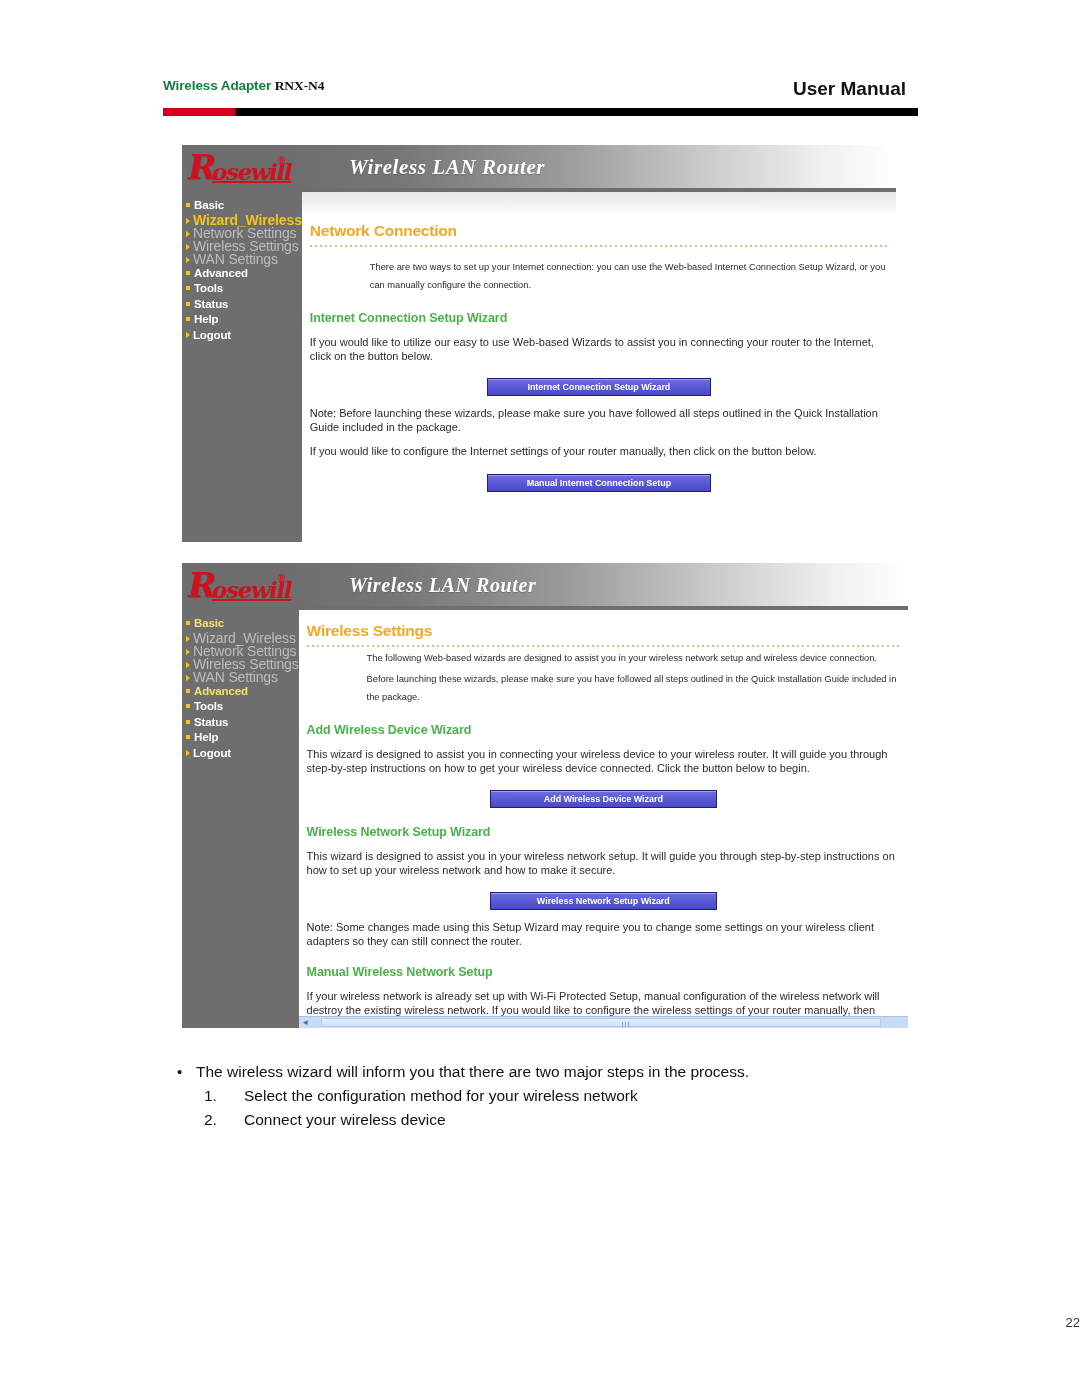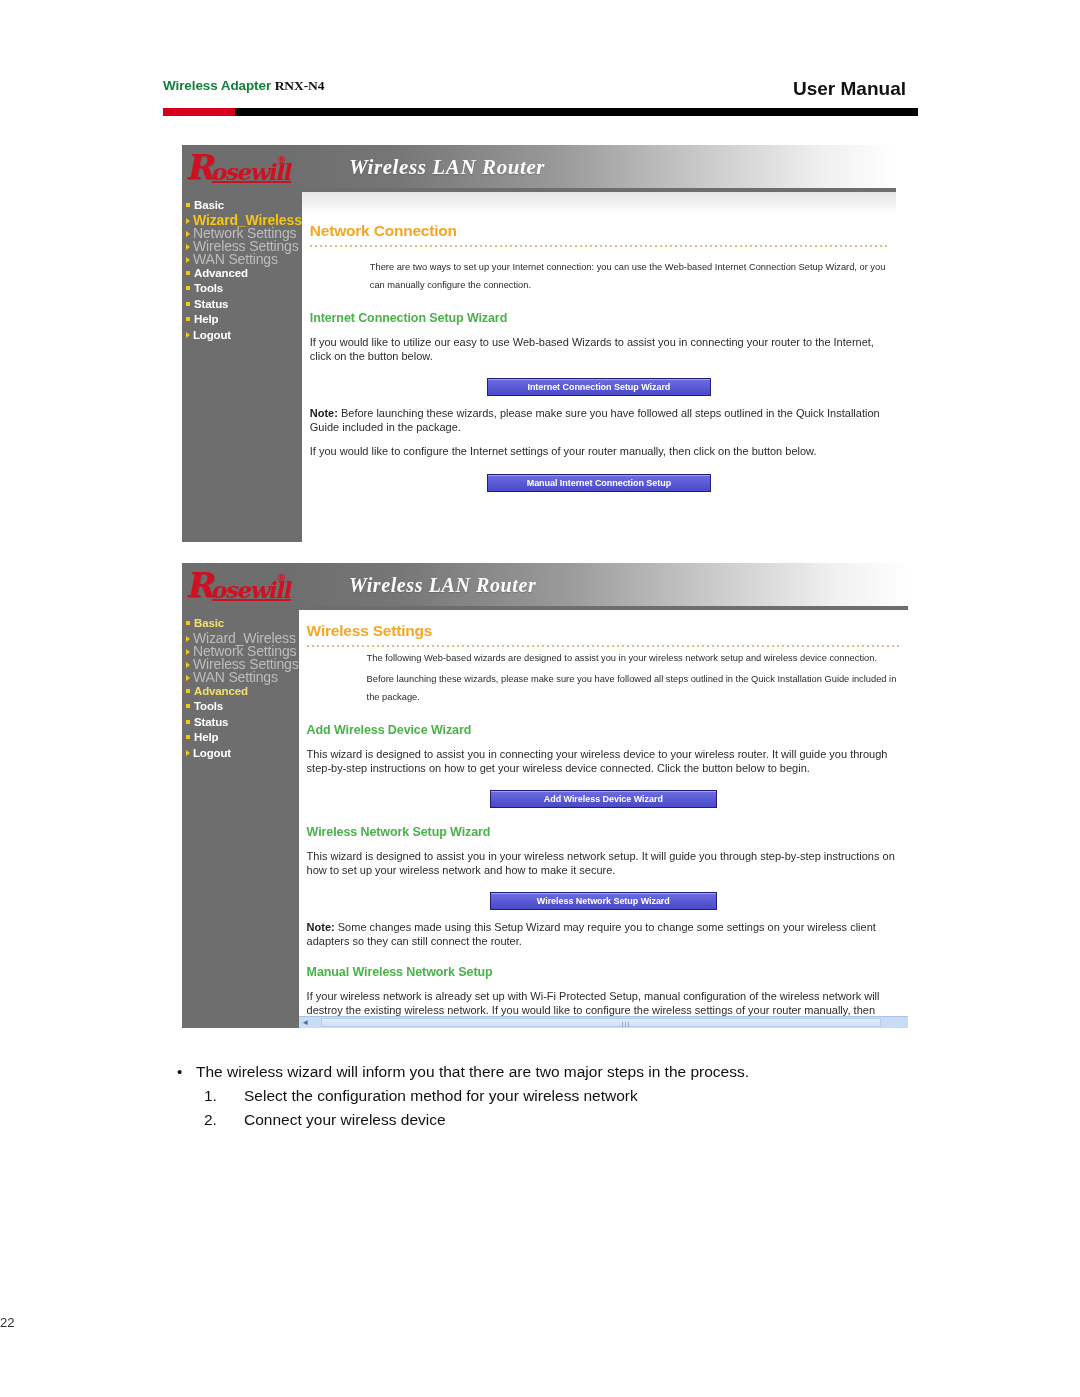--- a/index.html
+++ b/index.html
@@ -219,21 +219,21 @@
     font-weight: bold;
     margin: 17px 0 0 8px;
     letter-spacing: -0.1px;
   }
   .body-text {
     margin: 11px 10px 0 8px;
     color: #2b2b2b;
     font-size: 11px;
     line-height: 13.5px;
   }
-  .body-text b, .intro-block b { font-weight: bold; color: #1a1a1a; }
+  .body-text b, .intro-block b { font-weight: normal; color: #1a1a1a; }
   .btn-row { text-align: center; margin-top: 13px; }
   .blue-btn {
     display: inline-block;
     background: linear-gradient(to bottom, #6f6fe0 0%, #5a5ad6 50%, #4a4ac9 100%);
     border: 1px solid #1f1f7a;
     color: #ffffff;
     font-size: 9px;
     font-weight: bold;
     padding: 3px 0 3px 0;
     width: 222px;
@@ -308,21 +308,21 @@
     left: 41px;
     top: 0;
   }
 
   
   .page-number {
     position: absolute;
     left: 0;
     top: 1315px;
     width: 1080px;
-    text-align: left;
+    text-align: right;
     font-size: 13px;
     color: #333333;
   }
 </style>
 </head>
 <body>
 
 <div class="page-header">
   <div class="hdr-left">
     <span class="brandpart">Wireless Adapter </span><span class="modelpart">RNX-N4</span>

